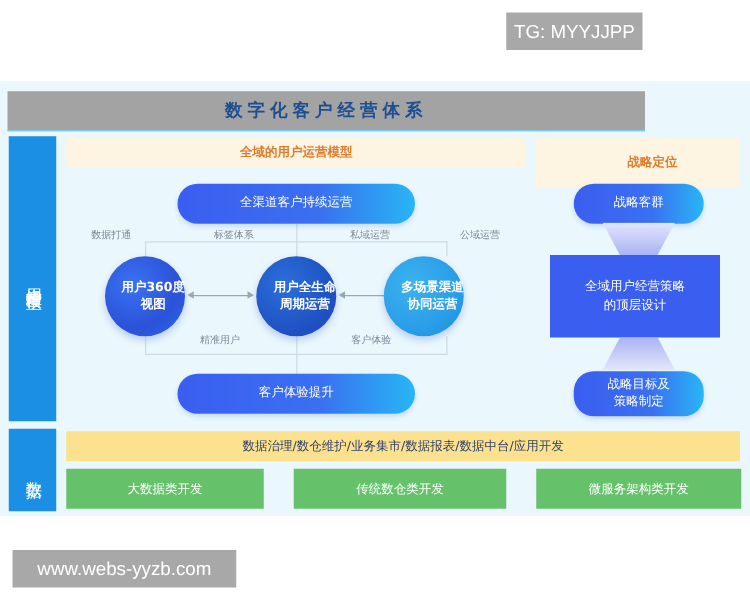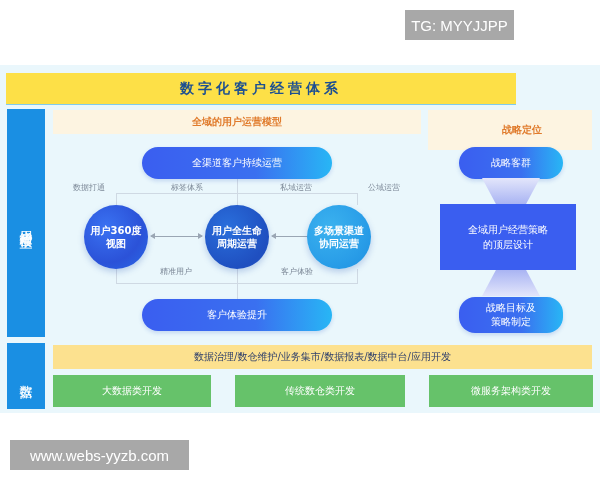--- a/index.html
+++ b/index.html
@@ -14,21 +14,21 @@
     .wm-top { left: 405px; top: 10px; width: 109px; height: 30px; font-size: 15px; }
     .wm-bottom { left: 10px; top: 440px; width: 179px; height: 30px; font-size: 15px; }
 
     .panel {
       position: absolute; left: 0; top: 65px; width: 600px; height: 348px;
       background: #eaf7fc;
     }
 
     .title-bar {
       position: absolute; left: 6px; top: 8px; width: 510px; height: 32px;
-      background: #fde047; border-bottom: 1px solid #7fcbee;
+      background: #a3a3a3; border-bottom: 1px solid #7fcbee;
       display: flex; align-items: center; justify-content: center;
       color: #1d4f91; font-weight: bold; font-size: 14px; letter-spacing: 4px;
     }
 
     .side-label {
       position: absolute; background: #1a8fe3; color: #ffffff;
       display: flex; align-items: center; justify-content: center;
       font-size: 13px; line-height: 15px; text-align: center;
       writing-mode: vertical-rl; text-orientation: upright; letter-spacing: 1px;
     }
@@ -53,21 +53,21 @@
     .pill-top { left: 142px; top: 82px; width: 190px; height: 32px; text-align: right; }
     .pill-bottom { left: 142px; top: 234px; width: 190px; height: 32px; }
     .pill-strat-top { left: 459px; top: 82px; width: 104px; height: 32px; }
     .pill-strat-bottom { left: 459px; top: 232px; width: 104px; height: 36px; }
 
     .small-label { position: absolute; color: #7c8897; font-size: 8px; white-space: nowrap; }
 
     .circle {
       position: absolute; width: 64px; height: 64px; border-radius: 50%;
       color: #ffffff; font-weight: bold; font-size: 10px; line-height: 13px;
-      display: flex; align-items: center; justify-content: center; text-align: center;
+      display: flex; align-items: center; justify-content: flex-end; text-align: center;
       box-shadow: 0 3px 6px rgba(30,80,180,0.25);
     }
     .circle-1 { left: 84px; top: 140px; background: radial-gradient(circle at 35% 35%, #3a72f2, #2b52d8 60%, #2a6ae8); }
     .circle-2 { left: 205px; top: 140px; background: radial-gradient(circle at 35% 35%, #2a6fdc, #1f4fc0 70%); }
     .circle-3 { left: 307px; top: 140px; background: radial-gradient(circle at 35% 35%, #3bb2ef, #2a9ee8 60%, #1d8ee0); }
 
     .line { position: absolute; background: #cfd9e3; }
     .arrow { position: absolute; height: 1px; background: #9aa6b4; }
     .arrow::before, .arrow::after {
       content: ""; position: absolute; top: -3px; width: 0; height: 0;

